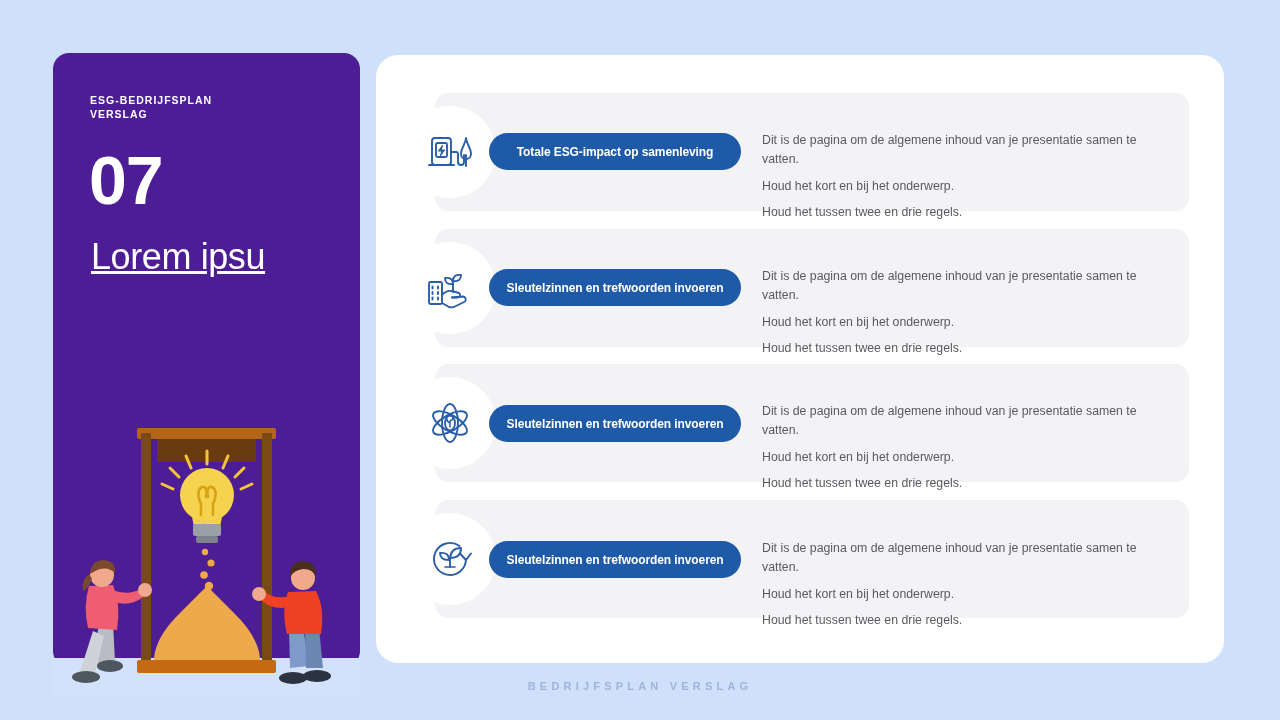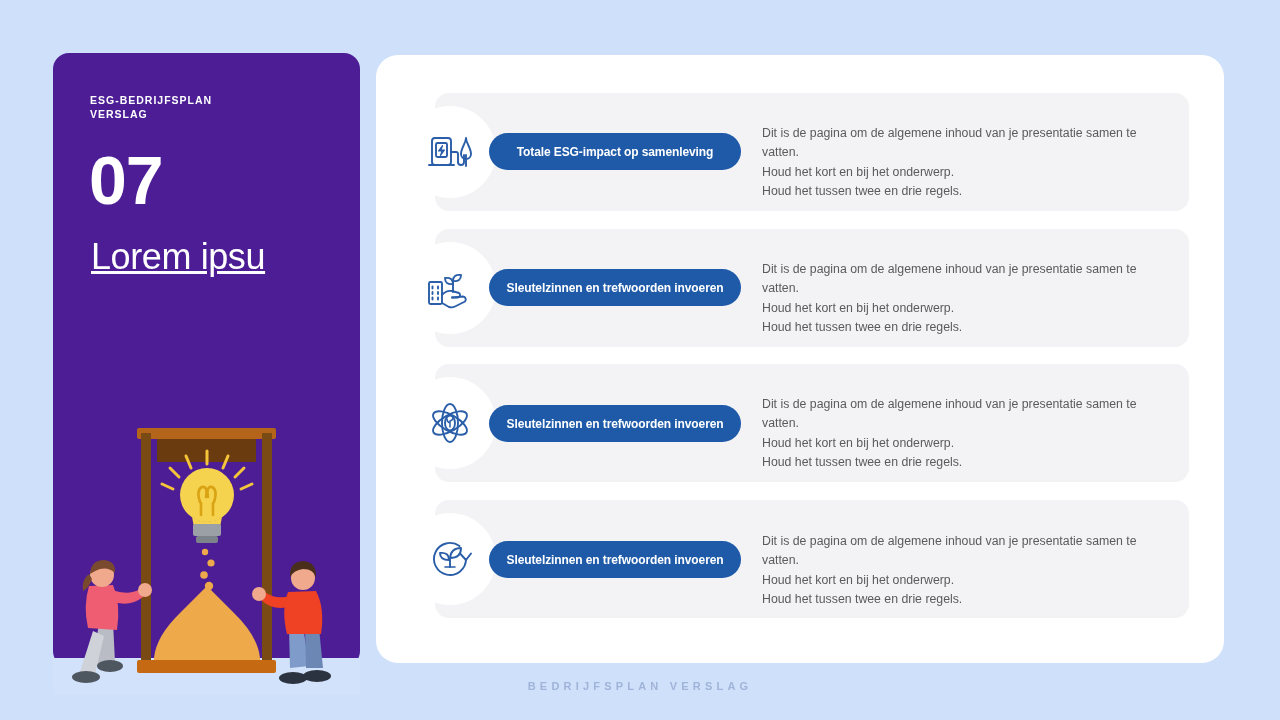--- a/index.html
+++ b/index.html
@@ -135,21 +135,21 @@
     left: 762px;
     width: 410px;
     color: #5a5a5f;
     font-size: 12.3px;
     line-height: 19.3px;
   }
   .body-text.c1 { top: 124px; }
   .body-text.c2 { top: 260px; }
   .body-text.c3 { top: 395px; }
   .body-text.c4 { top: 532px; }
-  .body-text span { display: block; }
+  .body-text span { display: block; margin-top: 7px; }
 
   .footer {
     position: absolute;
     left: 0;
     top: 680px;
     width: 1280px;
     text-align: center;
     color: #9fb4d8;
     font-size: 11px;
     font-weight: bold;

